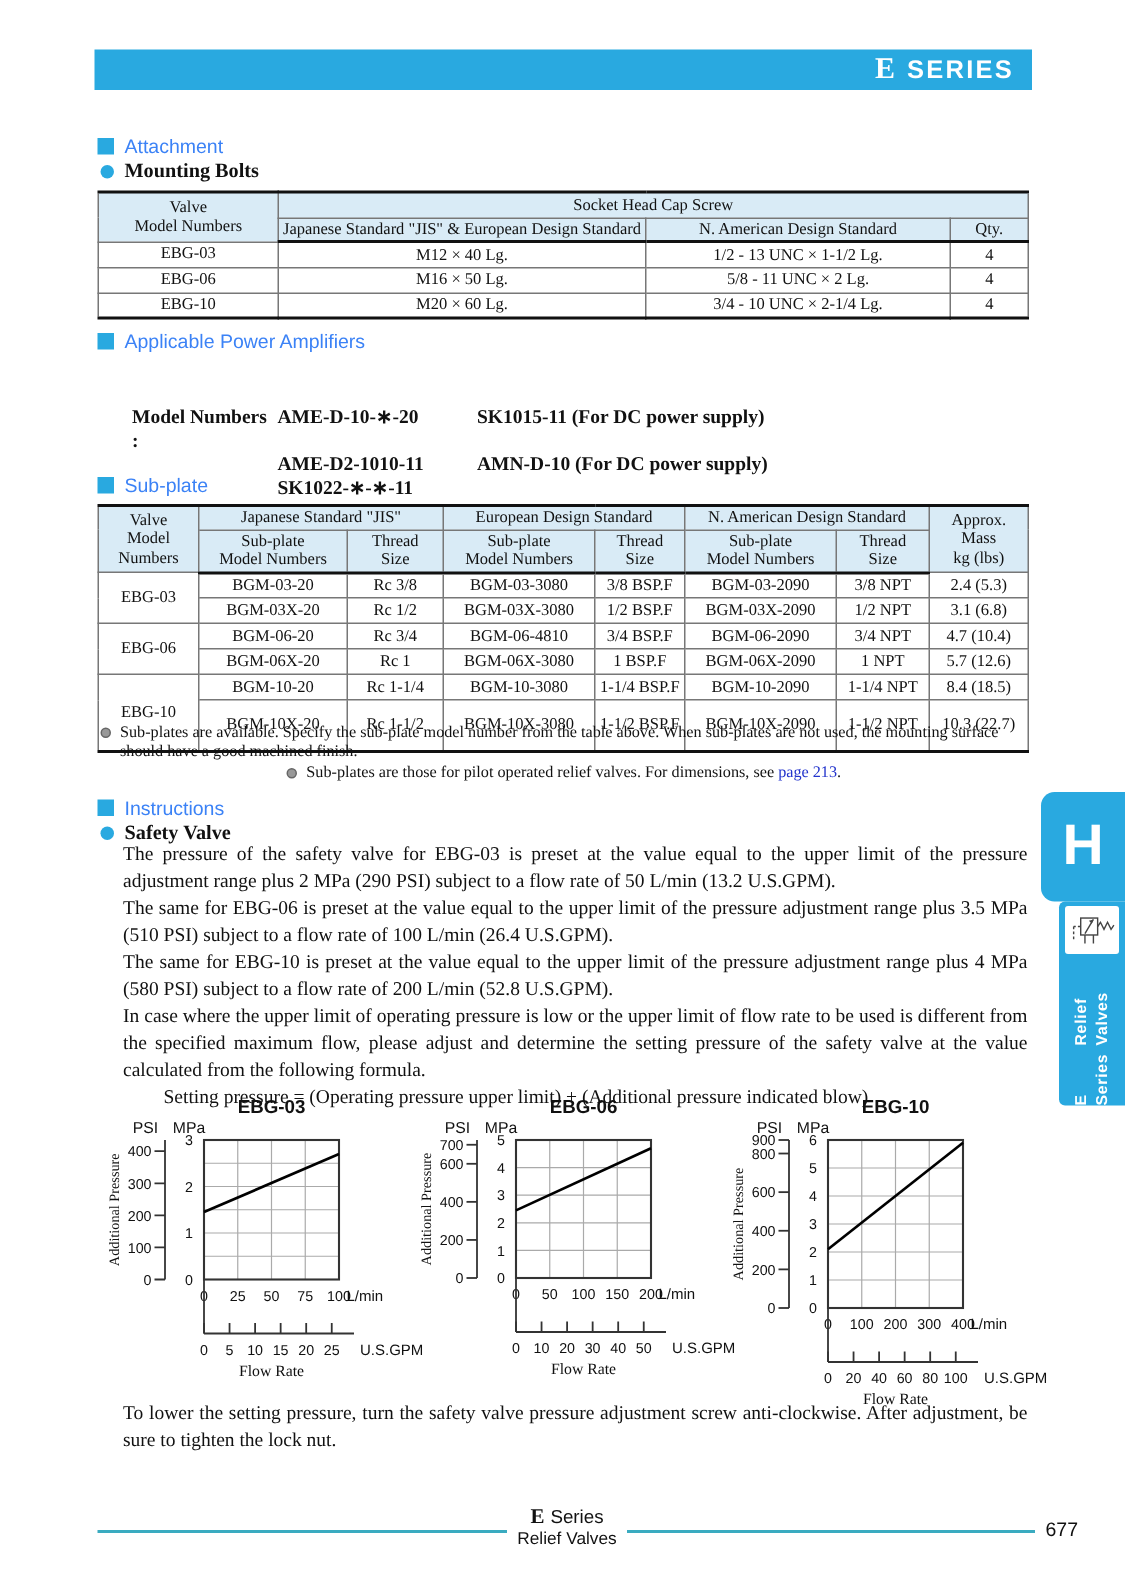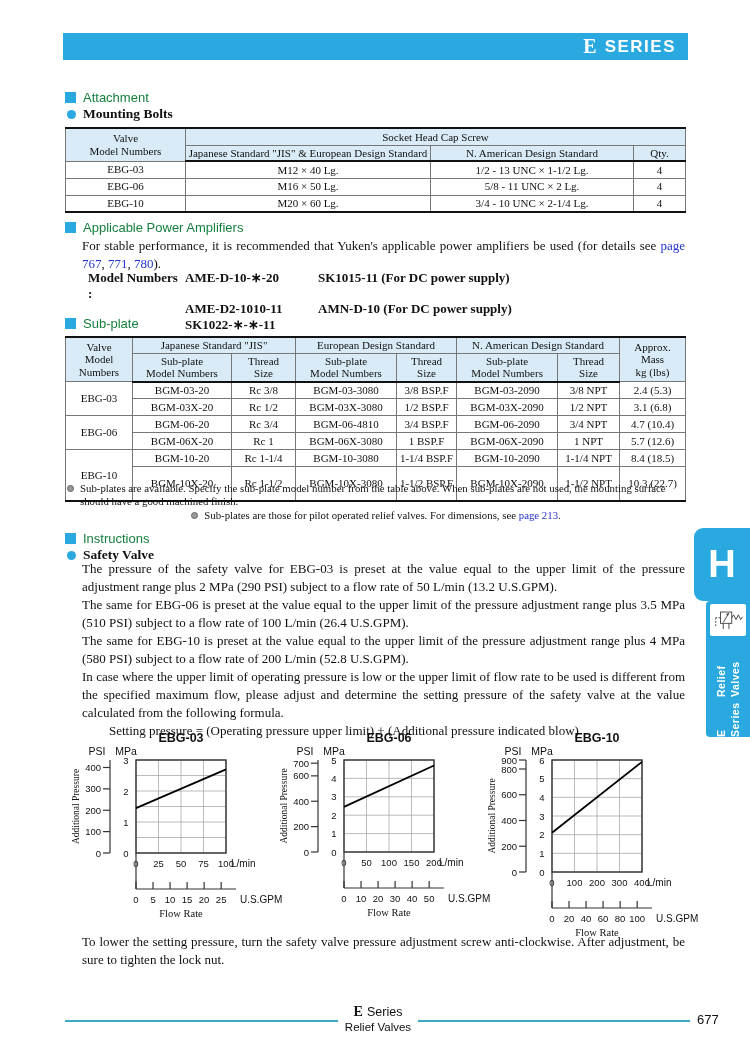--- a/index.html
+++ b/index.html
@@ -7,21 +7,21 @@
   .page{position:relative;width:750px;height:1061px;background:#fff;overflow:hidden;
         font-family:"Liberation Serif",serif;color:#111;}
   
   .topbar{position:absolute;left:63px;top:33px;width:625px;height:27px;background:var(--accent);
           color:#fff;display:flex;align-items:center;justify-content:flex-end;padding-right:12px;
           box-sizing:border-box;font-family:"Liberation Sans",sans-serif;font-weight:bold;
           font-size:17px;letter-spacing:1.5px;}
   .logo-e{font-family:"Liberation Serif",serif;font-weight:bold;font-size:20px;margin-right:8px;letter-spacing:0;}
   
   .sec-h{position:absolute;left:65px;display:flex;align-items:center;gap:7px;
-         font-family:"Liberation Sans",sans-serif;font-size:13px;color:#15803d;}
+         font-family:"Liberation Sans",sans-serif;font-size:13px;color:#3b82f6;}
   .sq{width:11px;height:11px;background:var(--accent);flex:0 0 auto;}
   .sub-h{position:absolute;left:67px;display:flex;align-items:center;gap:7px;
          font-weight:bold;font-size:13.5px;}
   .blt{width:9px;height:9px;border-radius:50%;background:var(--accent);flex:0 0 auto;}
   
   .tbl{position:absolute;left:65px;width:620px;border-collapse:collapse;table-layout:fixed;
        font-size:11px;text-align:center;border-top:2.5px solid #111;border-bottom:2.5px solid #111;padding-left:22px;}
   .tbl td{border:1px solid #777;padding:1px 2px;line-height:12.5px;}
   .tbl tr.hdr td{background:var(--thbg);}
   .tbl tr.hdr-last td{border-bottom:2px solid #111;}
@@ -123,23 +123,20 @@
         <td>M20 × 60 Lg.</td>
         <td>3/4 - 10 UNC × 2-1/4 Lg.</td>
         <td>4</td>
       </tr>
     </tbody>
   </table>
 
   <div class="sec-h" style="top:220px">
     <span class="sq"></span>
     <span>Applicable Power Amplifiers</span>
-  </div>
-  <div class="body-text" style="top:237px">
-    <span>For stable performance, it is recommended that Yuken's applicable power amplifiers be used (for details see </span><span class="blue">page 767</span><span>, </span><span class="blue">771</span><span>, </span><span class="blue">780</span><span>).</span>
   </div>
   <div class="models">
     <div class="mrow">
       <span>Model Numbers :</span>
       <span>AME-D-10-∗-20</span>
       <span>SK1015-11 (For DC power supply)</span>
     </div>
     <div class="mrow">
       <span></span>
       <span>AME-D2-1010-11</span>

